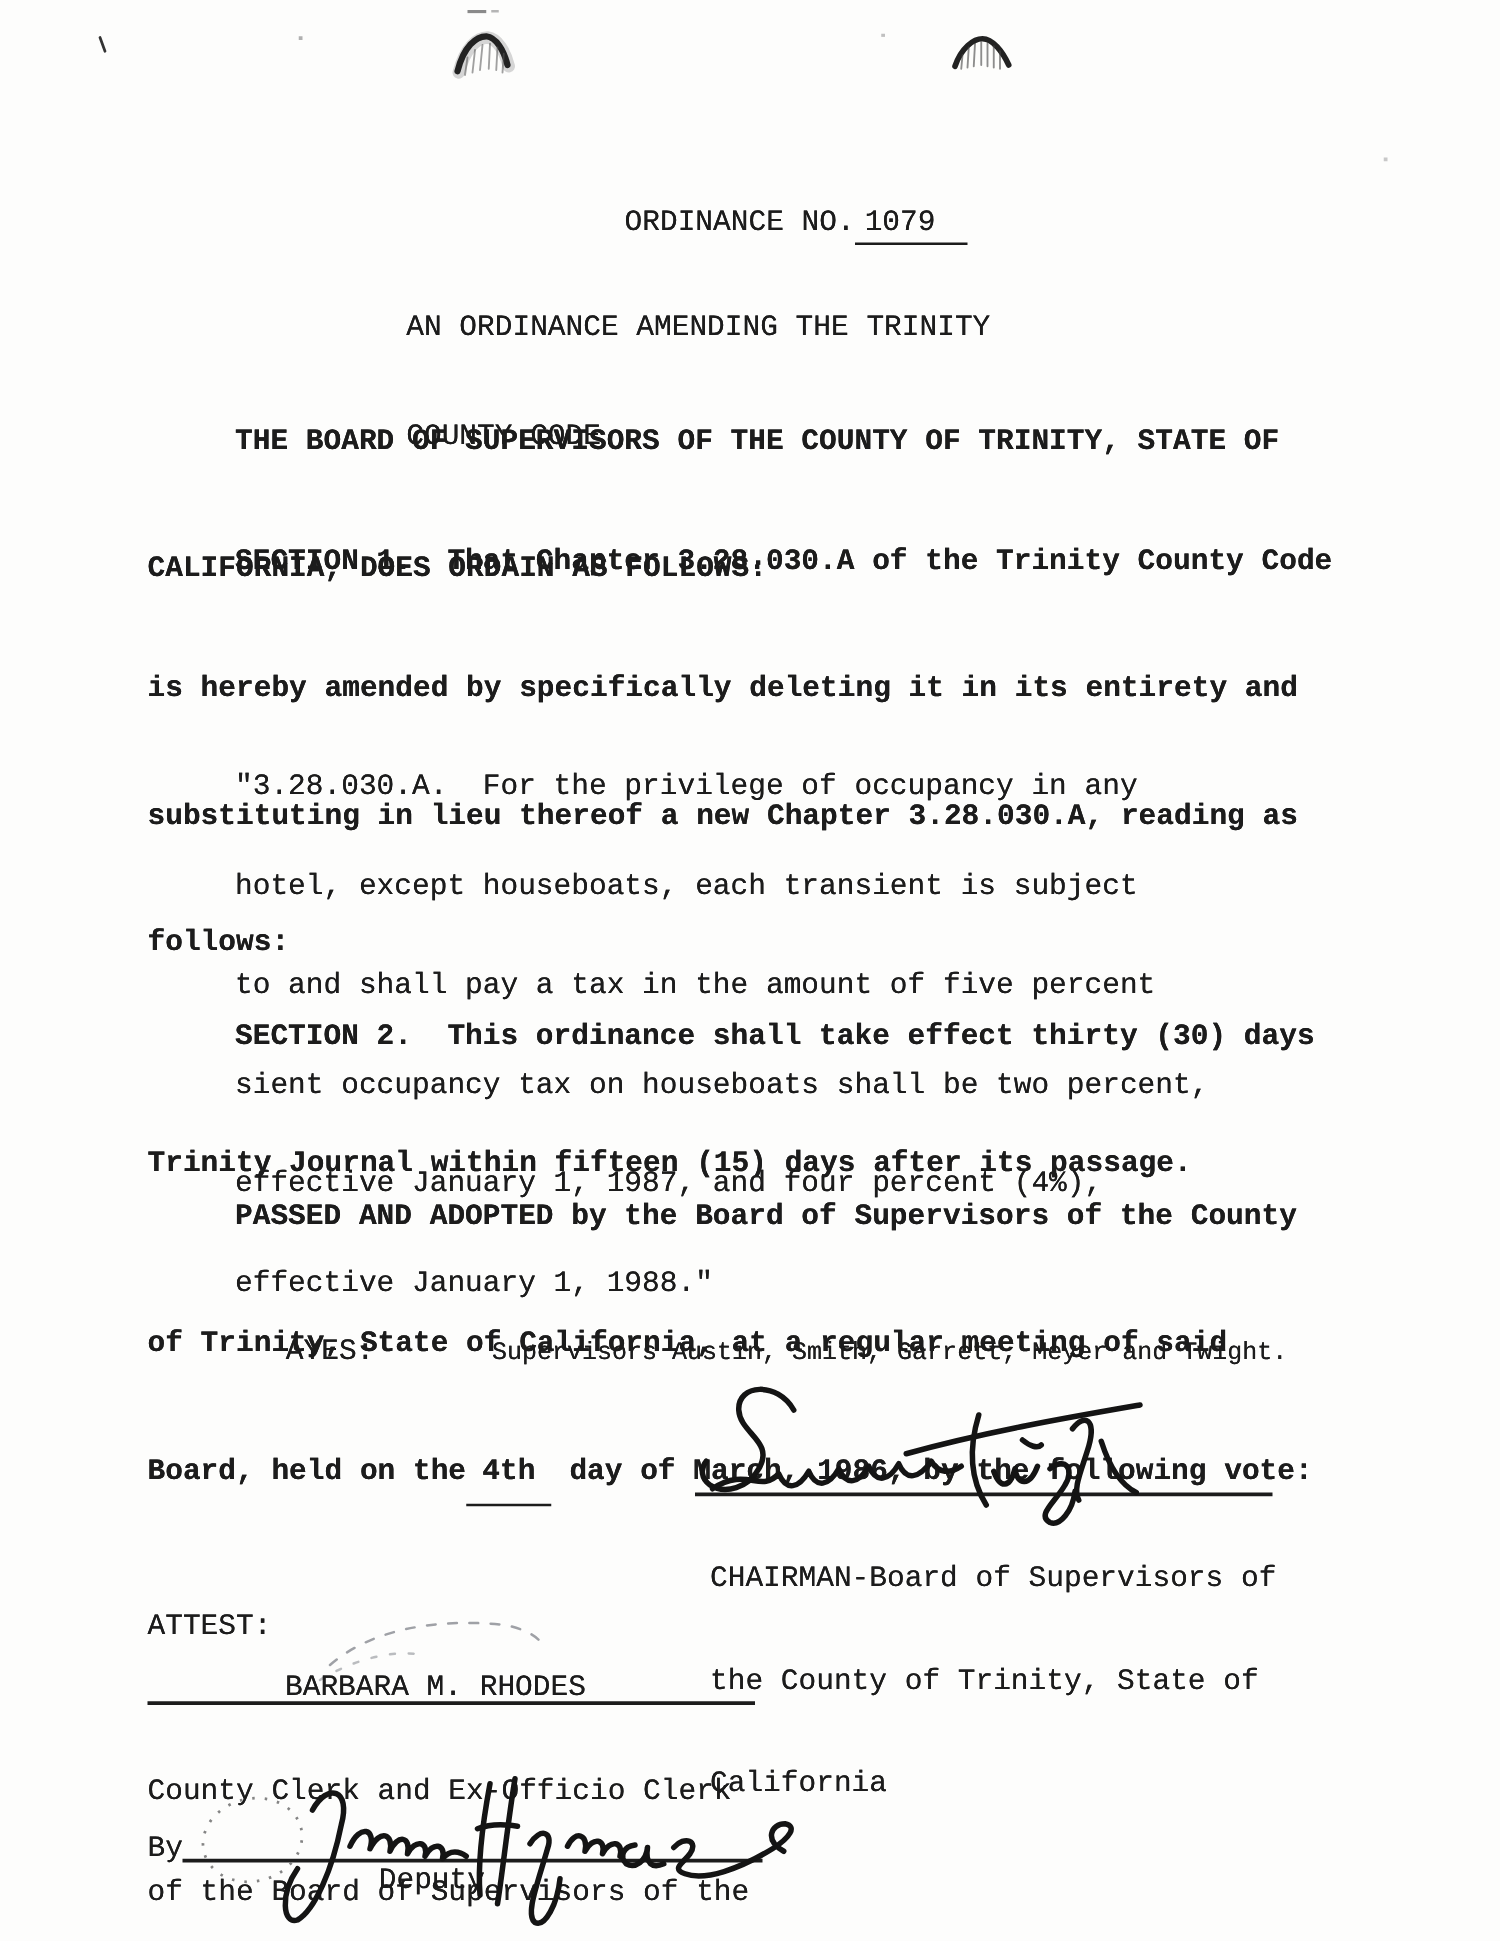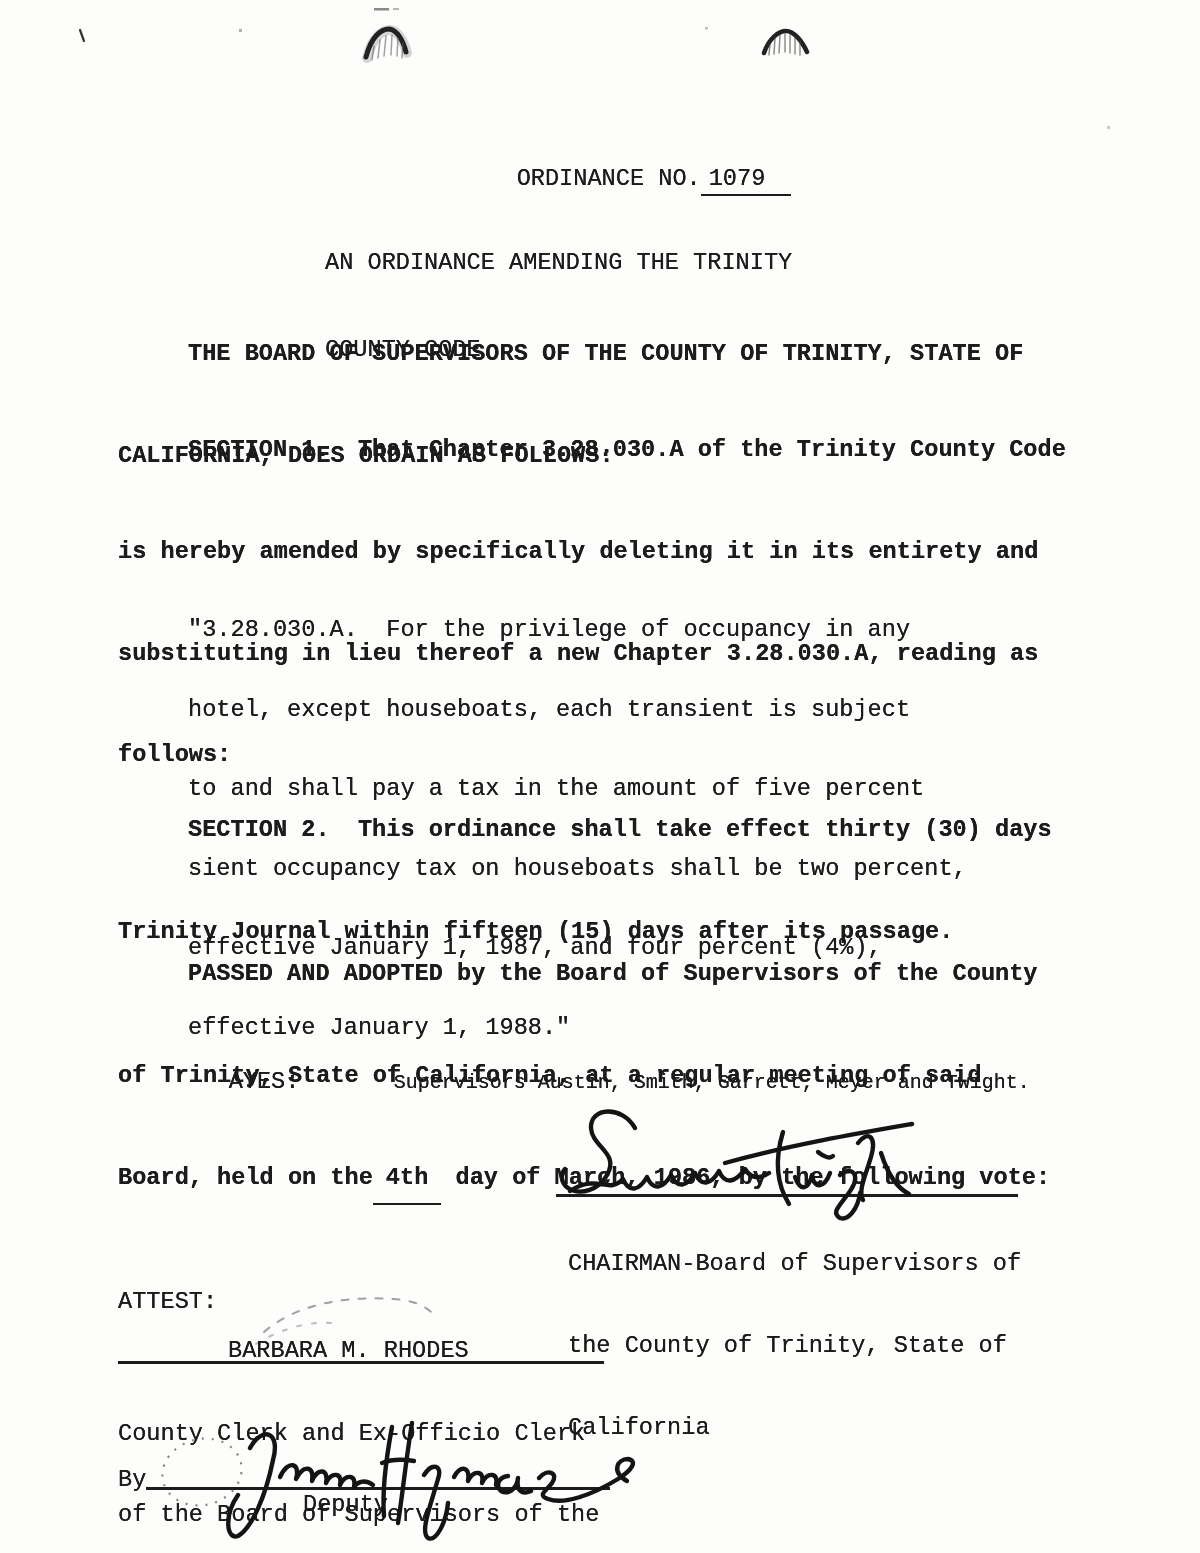--- a/index.html
+++ b/index.html
@@ -59,21 +59,21 @@
     <g>
       <line x1="80" y1="30" x2="84" y2="41" stroke="#333" stroke-width="2.2" stroke-linecap="round"></line>
       <rect x="374" y="8" width="15" height="2.5" fill="#8a8a8a"></rect>
       <rect x="393" y="8" width="6" height="2" fill="#b5b5b5"></rect>
       <rect x="239" y="29" width="3" height="3" fill="#b0b0b0"></rect>
       <rect x="705" y="27" width="3" height="2.5" fill="#c0c0c0"></rect>
       <rect x="1107" y="126" width="3" height="3" fill="#c8c8c8"></rect>
     </g>
   </svg>
 
-  <div class="abs" style="left:460px; top:138px;text-align:right;">
+  <div class="abs" style="left:443px; top:138px;text-align:right;">
     <span>ORDINANCE NO.</span><span class="u-num">1079</span>
   </div>
 
   <div class="abs" style="left:325px; top:192px;">
     <div class="line" style="line-height:33px;">AN ORDINANCE AMENDING THE TRINITY</div>
     <div class="line" style="line-height:33px;">COUNTY CODE.</div>
   </div>
 
   <div class="abs lh-double" style="left:118px; top:276px;">
     <div class="line" style="text-indent:70px;">THE BOARD OF SUPERVISORS OF THE COUNTY OF TRINITY, STATE OF</div>

